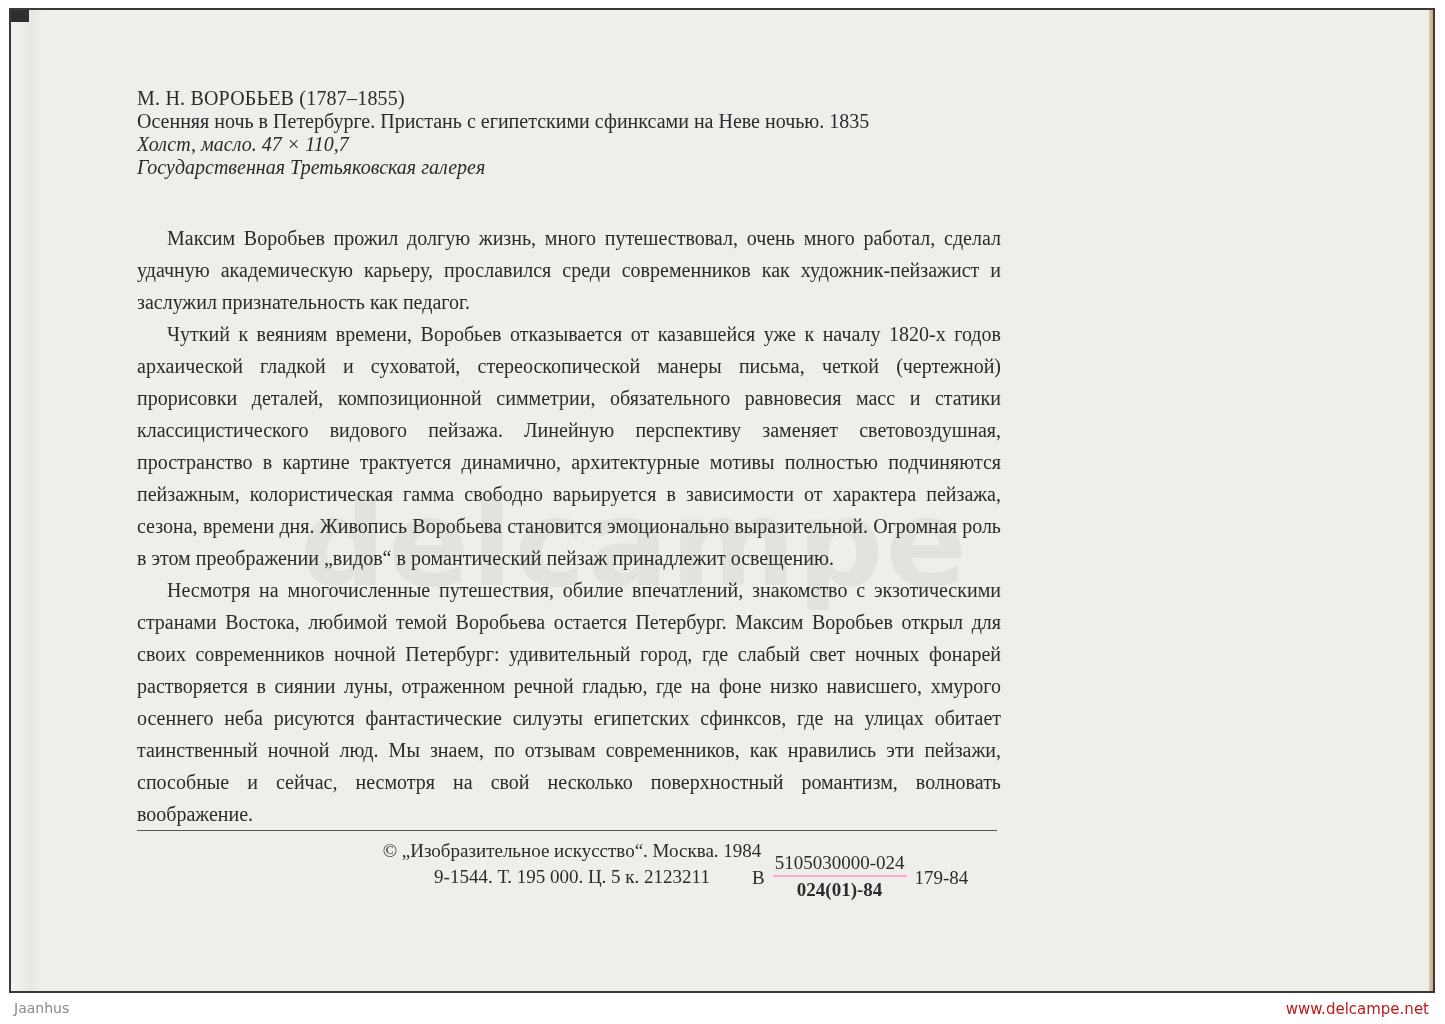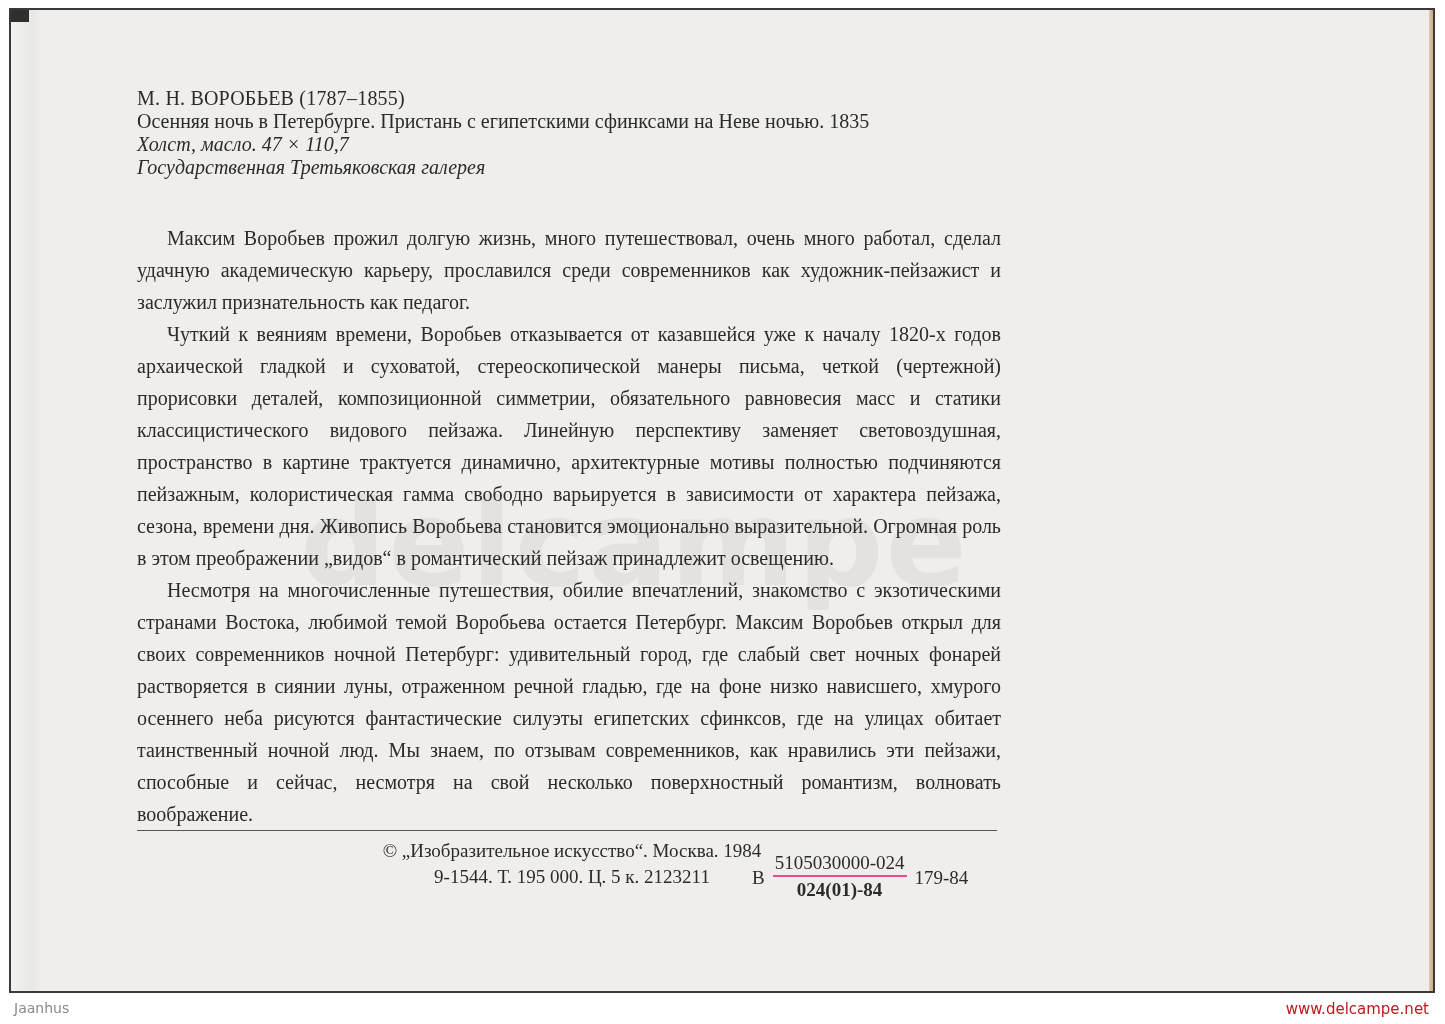--- a/index.html
+++ b/index.html
@@ -108,21 +108,21 @@
     }
     .catalog .letter { margin-right: 8px; }
     .catalog .fraction {
       display: flex;
       flex-direction: column;
       align-items: center;
       margin-right: 8px;
     }
     .catalog .num {
       padding: 0 2px 1px 2px;
-      border-bottom: 2px solid #ec4899;
+      border-bottom: 2px solid #f9a8d4;
       line-height: 22px;
     }
     .catalog .den {
       font-weight: bold;
       line-height: 26px;
     }
     .credit-left {
       position: absolute;
       left: 14px;
       top: 1000px;

